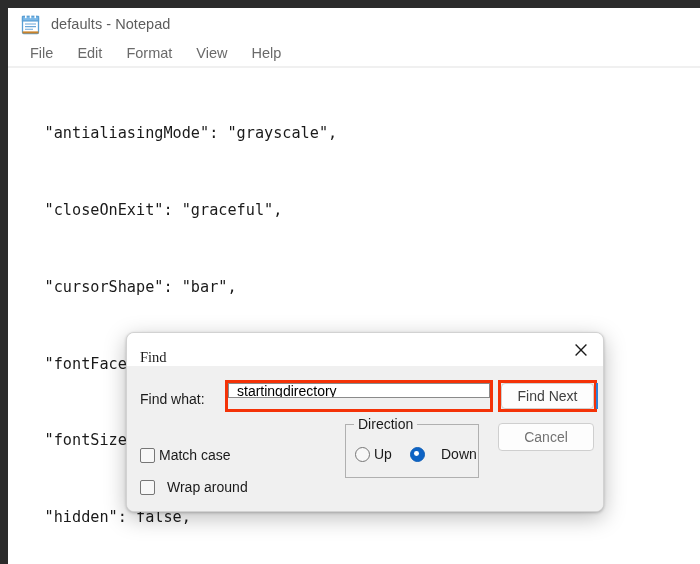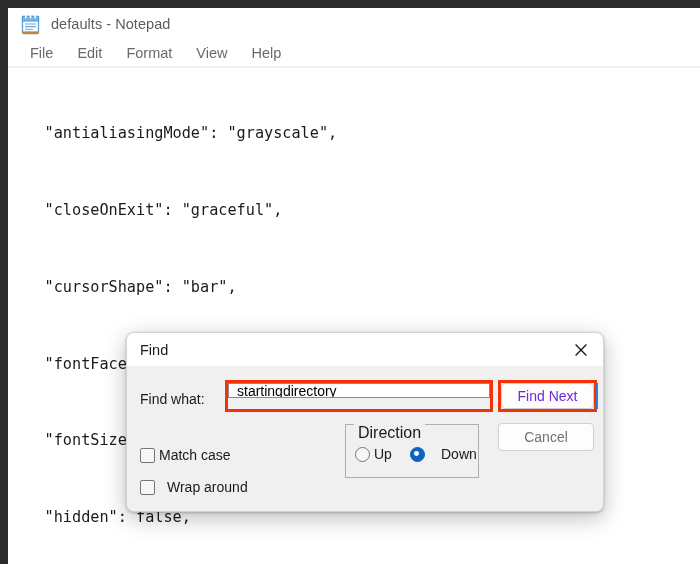--- a/index.html
+++ b/index.html
@@ -120,22 +120,23 @@
     border: 1px solid #d2d2d2;
     box-sizing: border-box;
     overflow: hidden;
   }
   #dialog-title-bar {
     position: absolute;
     left: 0; top: 0;
     width: 476px; height: 33px;
     background: #ffffff;
     display: flex;
-    align-items: center;
-    box-sizing: border-box;
+    align-items: flex-end;
+    box-sizing: border-box;
+    font-family: Liberation Serif, serif;
   }
   #dialog-title {
     font-size: 14.5px;
     color: #1a1a1a;
     margin-left: 13px;
   }
   #dialog-close {
     position: absolute;
     right: 0; top: 0;
     width: 44px; height: 33px;
@@ -195,21 +196,21 @@
   #find-next-btn {
     position: absolute;
     left: 374px; top: 17px;
     width: 93px; height: 26px;
     background: #fdfdfd;
     border: 1px solid #cfcfcf;
     border-radius: 4px;
     box-sizing: border-box;
     font-family: "Liberation Sans", sans-serif;
     font-size: 14px;
-    color: #6d28d9;
+    color: #404040;
     display: flex;
     align-items: center;
     justify-content: center;
     cursor: default;
   }
   #findnext-accent {
     position: absolute;
     left: 469px; top: 17px;
     width: 2px; height: 26px;
     background: #2f7fd6;
@@ -239,23 +240,22 @@
     left: 218px; top: 58px;
     width: 134px; height: 54px;
     border: 1px solid #b0b0b0;
     box-sizing: border-box;
   }
   #direction-legend {
     position: absolute;
     left: 227px; top: 50px;
     background: #f0f0f0;
     padding: 0 4px;
-    font-size: 16px;
-    color: #1a1a1a;
-    margin-top: 8px;
+    font-size: 14px;
+    color: #1a1a1a;
   }
   .radio-row {
     position: absolute;
     display: flex;
     align-items: center;
     cursor: default;
   }
   #radio-up { left: 228px; top: 80px; }
   #radio-down { left: 283px; top: 80px; gap: 12px; }
   .radio-mark {

